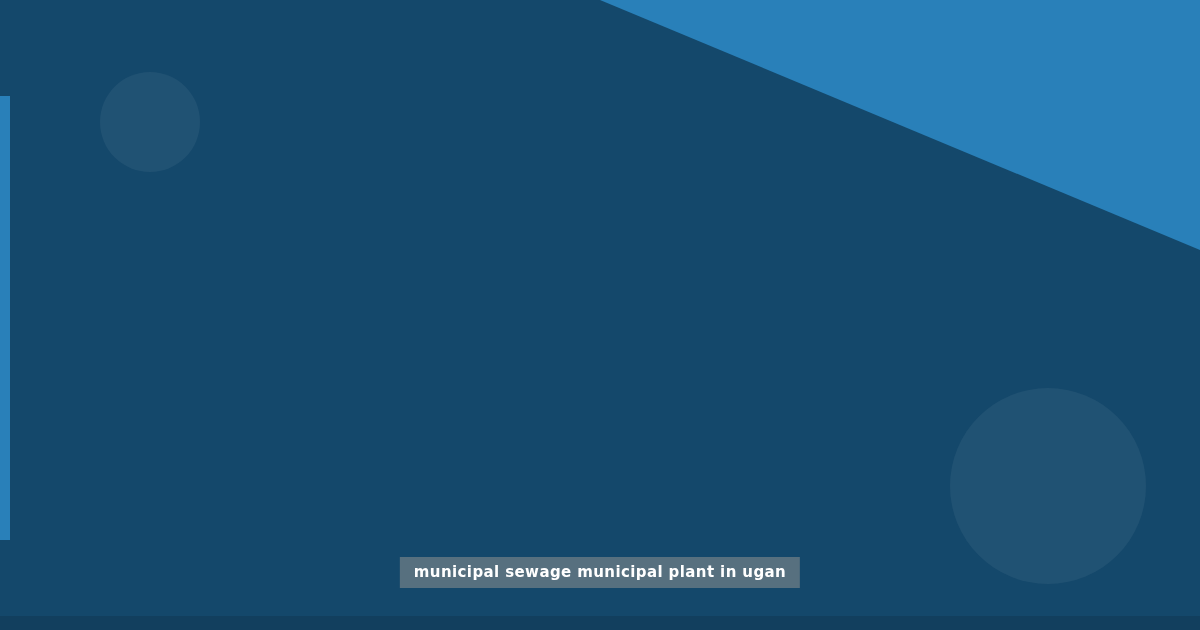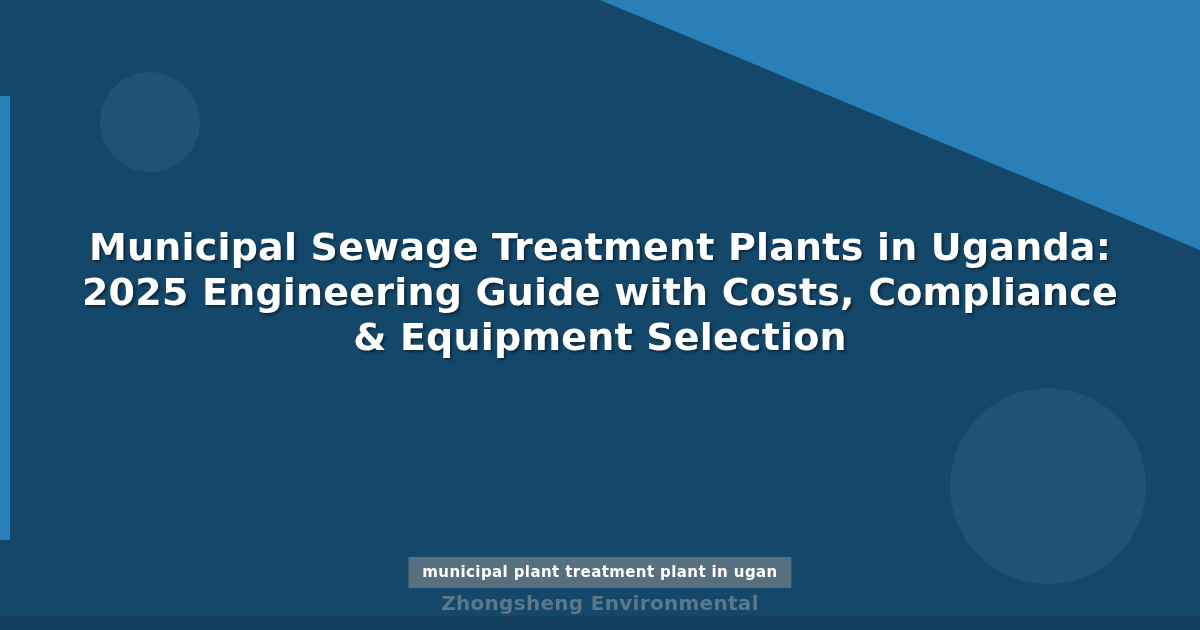--- a/index.html
+++ b/index.html
@@ -118,23 +118,19 @@
 
 <div class="canvas">
 
   <div class="diagonal"></div>
   <div class="left-bar"></div>
 
   <div class="circle circle-top"></div>
   <div class="circle circle-bottom"></div>
 
 
-  <div class="title-wrap">
-    <h1 class="title">Municipal Sewage Treatment Plants in Uganda: 2025 Engineering Guide with Costs, Compliance &amp; Equipment Selection</h1>
-  </div>
 
-  <div class="keyword-badge">municipal plant treatment plant in ugan</div>
+  <div class="keyword-badge">municipal sewage municipal plant in ugan</div>
 
-  <div class="brand">Zhongsheng Environmental</div>
 
   <div class="bottom-strip"></div>
 
 </div>
 
 </body></html>

